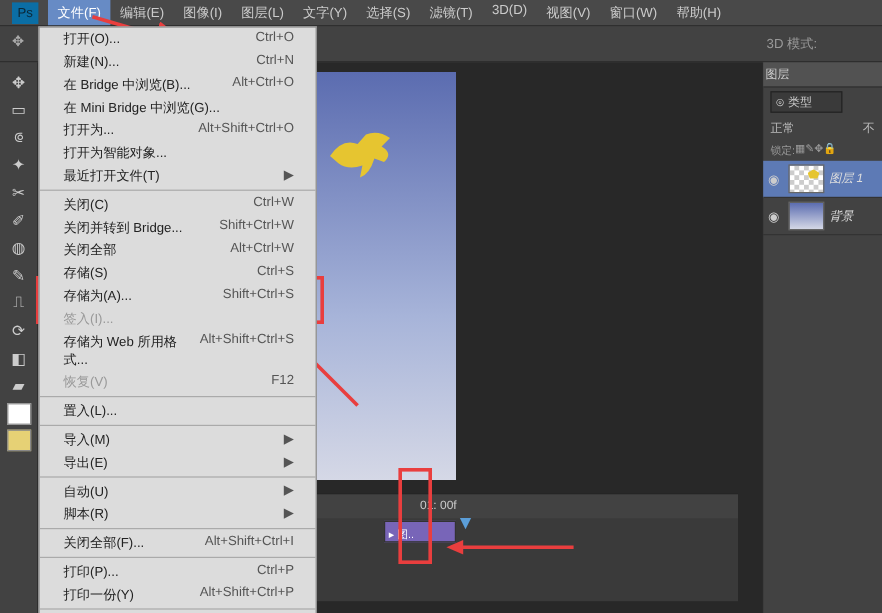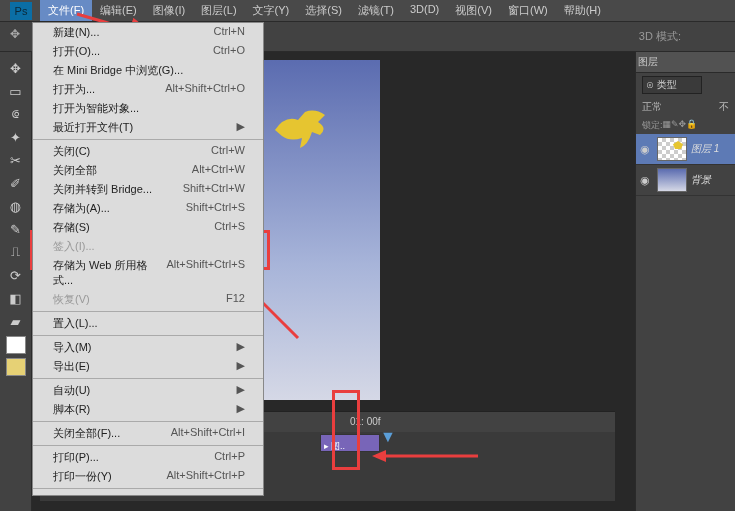--- a/index.html
+++ b/index.html
@@ -137,26 +137,30 @@
     <div class="layer-item">
       <span class="eye">◉</span>
       <div class="layer-thumb thumb-gradient"></div>
       <span class="layer-name">背景</span>
     </div>
   </div>
 </div>
 
 <div class="dropdown" id="dropdown">
     <div class="dd-item">
+      <span>打开(O)...</span>
+      <span class="dd-shortcut">Ctrl+O</span>
+    </div>
+    <div class="dd-item">
       <span>新建(N)...</span>
       <span class="dd-shortcut">Ctrl+N</span>
     </div>
     <div class="dd-item">
-      <span>打开(O)...</span>
-      <span class="dd-shortcut">Ctrl+O</span>
+      <span>在 Bridge 中浏览(B)...</span>
+      <span class="dd-shortcut">Alt+Ctrl+O</span>
     </div>
     <div class="dd-item">
       <span>在 Mini Bridge 中浏览(G)...</span>
       <span class="dd-shortcut"></span>
     </div>
     <div class="dd-item">
       <span>打开为...</span>
       <span class="dd-shortcut">Alt+Shift+Ctrl+O</span>
     </div>
     <div class="dd-item">
@@ -166,34 +170,34 @@
     <div class="dd-item">
       <span>最近打开文件(T)</span>
       <span class="dd-shortcut">▶</span>
     </div>
     <div class="dd-sep"></div>
     <div class="dd-item">
       <span>关闭(C)</span>
       <span class="dd-shortcut">Ctrl+W</span>
     </div>
     <div class="dd-item">
+      <span>关闭并转到 Bridge...</span>
+      <span class="dd-shortcut">Shift+Ctrl+W</span>
+    </div>
+    <div class="dd-item">
       <span>关闭全部</span>
       <span class="dd-shortcut">Alt+Ctrl+W</span>
     </div>
     <div class="dd-item">
-      <span>关闭并转到 Bridge...</span>
-      <span class="dd-shortcut">Shift+Ctrl+W</span>
+      <span>存储(S)</span>
+      <span class="dd-shortcut">Ctrl+S</span>
     </div>
     <div class="dd-item">
       <span>存储为(A)...</span>
       <span class="dd-shortcut">Shift+Ctrl+S</span>
-    </div>
-    <div class="dd-item">
-      <span>存储(S)</span>
-      <span class="dd-shortcut">Ctrl+S</span>
     </div>
     <div class="dd-item disabled">
       <span>签入(I)...</span>
       <span class="dd-shortcut"></span>
     </div>
     <div class="dd-item">
       <span>存储为 Web 所用格式...</span>
       <span class="dd-shortcut">Alt+Shift+Ctrl+S</span>
     </div>
     <div class="dd-item disabled">

